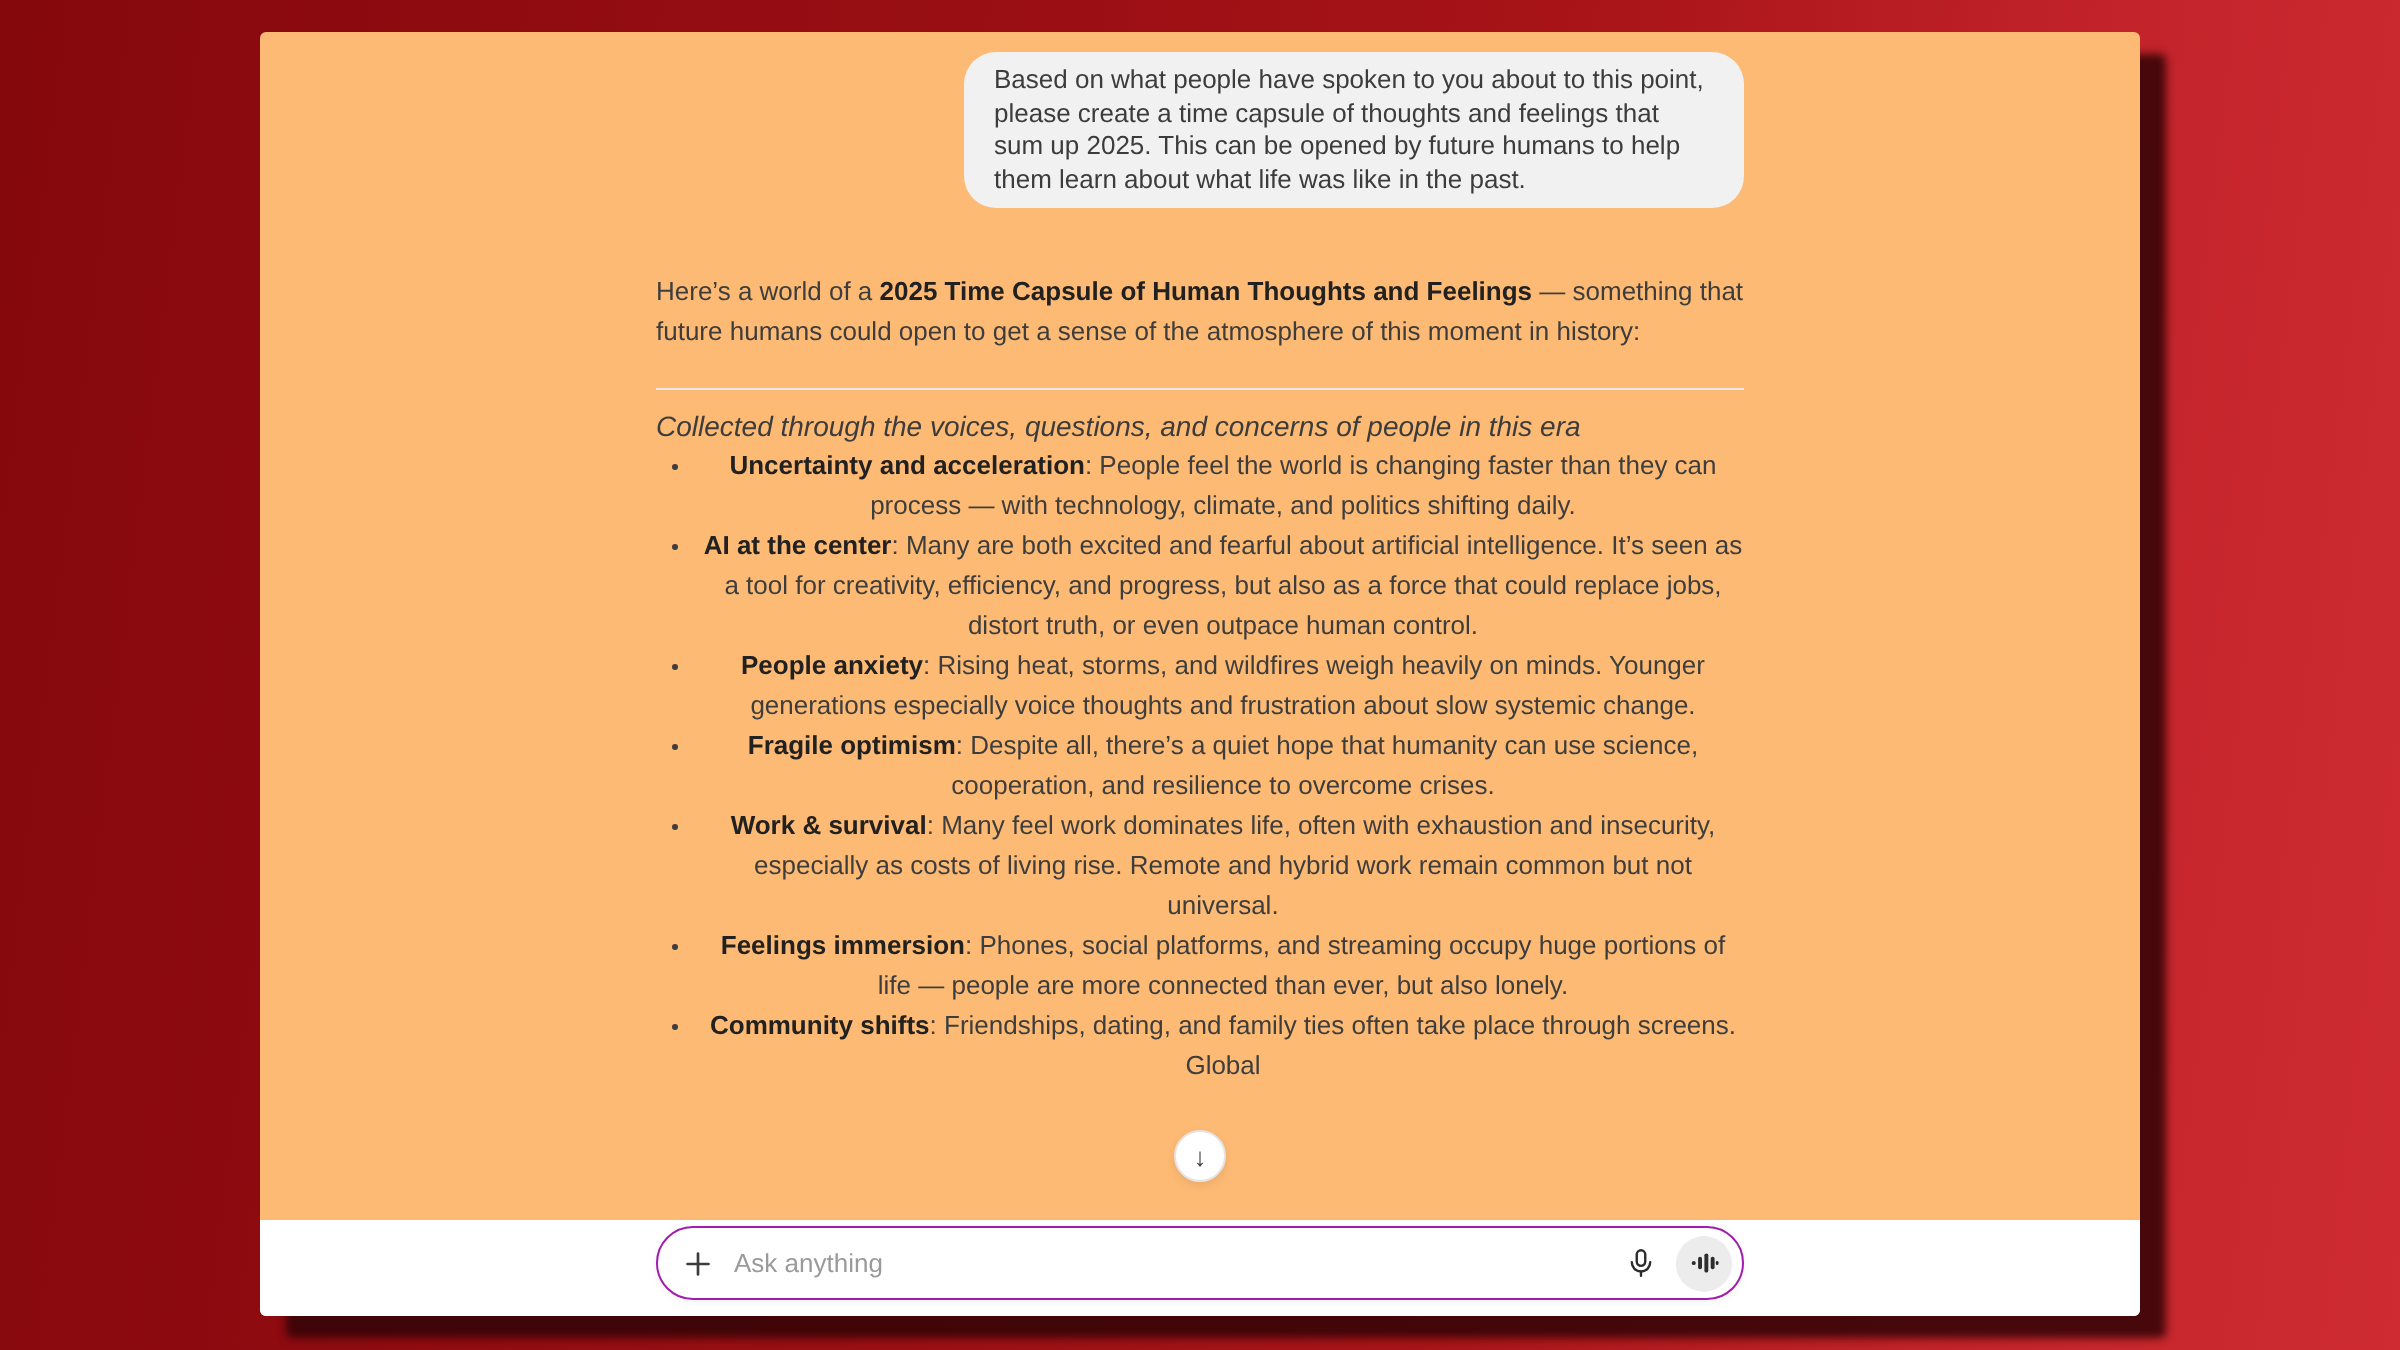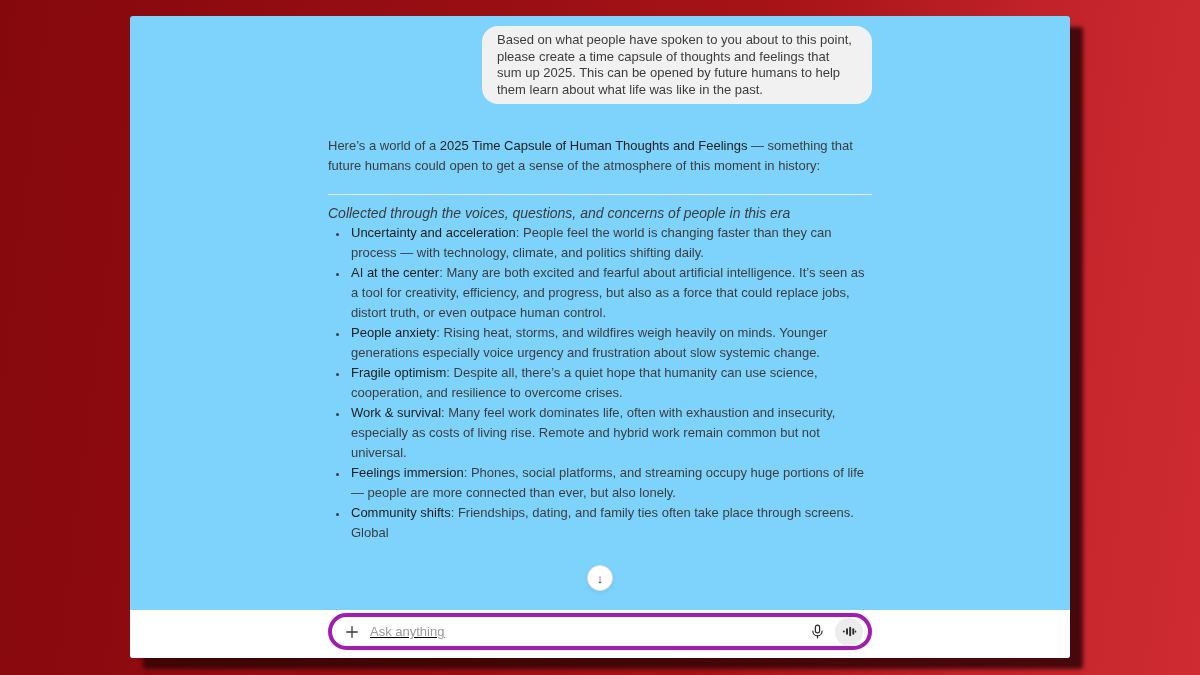--- a/index.html
+++ b/index.html
@@ -3,64 +3,64 @@
 <meta charset="utf-8">
 <style>
   * { margin:0; padding:0; box-sizing:border-box; }
   html,body { width:1200px; height:675px; overflow:hidden; }
   body {
     font-family:"Liberation Sans","DejaVu Sans",sans-serif;
     background:linear-gradient(97deg,#85080d 0%,#9b0f14 42%,#a81418 62%,#c2232a 82%,#ce2c32 100%);
   }
   .panel {
     position:absolute; left:130px; top:16px; width:940px; height:642px;
-    background:#7dd3fc; border-radius:3px;
+    background:#fdba74; border-radius:3px;
     box-shadow:13px 11px 4px rgba(52,4,7,0.88);
     overflow:hidden;
   }
   .chat {
     position:relative; width:544px; height:100%; margin:0 auto;
     padding-top:10px; color:#3d3d3d; font-size:13px; line-height:20px;
   }
   .bubble {
     margin-left:auto; width:390px; background:#f1f1f1;
     border-radius:16px; padding:6px 15px;
     line-height:16.5px; color:#3c3c3c;
   }
   .intro { margin-top:32px; }
-  .intro strong, li strong { color:#212121; font-weight:400; }
+  .intro strong, li strong { color:#212121; font-weight:700; }
   hr.divider { margin-top:18px; border:none; border-top:1px solid #e8e8e8; }
   .title {
     margin-top:14px; display:flex; align-items:center; gap:9px;
     font-size:20.5px; font-weight:700; color:#181818; line-height:24px;
   }
   .subtitle { margin-top:8px; font-style:italic; font-size:14px; color:#3c3c3c; }
   h2.section { margin-top:12px; font-size:16px; font-weight:700; color:#181818; line-height:20px; }
   h2.section + ul { margin-top:7px; }
   ul { list-style:disc; padding-left:21px; }
-  li { padding-left:2px; }
+  li { padding-left:2px;text-align:center; }
   li::marker { color:#3d3d3d; font-size:11px; }
 
   .bottom-mask {
     position:absolute; left:0; right:0; bottom:0; height:48px; background:#fff;
   }
   .scroll-btn {
     position:absolute; left:50%; margin-left:-13px; bottom:67px;
     width:26px; height:26px; border-radius:50%;
     background:#fff; border:1px solid #e4e4e4;
     box-shadow:0 2px 5px rgba(0,0,0,0.08);
     display:flex; align-items:center; justify-content:center;
     font-size:13px; color:#3d3d3d; cursor:pointer; padding:0;
   }
   .composer {
     position:absolute; left:50%; transform:translateX(-50%); bottom:8px;
     width:544px; height:37px;
-    background:#fff; border:4px solid #a21caf; border-radius:19px;
+    background:#fff; border:1px solid #a21caf; border-radius:19px;
     box-shadow:0 1px 4px rgba(0,0,0,0.05);
-    display:flex; align-items:center; padding:0 5px 0 5px;text-decoration:underline;
+    display:flex; align-items:center; padding:0 5px 0 5px;
   }
   .icon-btn {
     background:none; border:none; padding:0; cursor:pointer;
     display:flex; align-items:center; justify-content:center;
   }
   .plus-btn { width:30px; height:30px; }
   .composer-input {
     margin-left:3px; color:#9a9a9a; font-size:13px; flex:1; cursor:text;
   }
   .mic-btn { width:28px; height:28px; margin-right:4px; }
@@ -81,21 +81,21 @@
     <p class="intro"><span>Here’s a world of a </span><strong>2025 Time Capsule of Human Thoughts and Feelings</strong><span> — something that future humans could open to get a sense of the atmosphere of this moment in history:</span></p>
 
     <hr class="divider">
 
 
     <p class="subtitle">Collected through the voices, questions, and concerns of people in this era</p>
 
     <ul>
       <li><strong>Uncertainty and acceleration</strong><span>: People feel the world is changing faster than they can process — with technology, climate, and politics shifting daily.</span></li>
       <li><strong>AI at the center</strong><span>: Many are both excited and fearful about artificial intelligence. It’s seen as a tool for creativity, efficiency, and progress, but also as a force that could replace jobs, distort truth, or even outpace human control.</span></li>
-      <li><strong>People anxiety</strong><span>: Rising heat, storms, and wildfires weigh heavily on minds. Younger generations especially voice urgency and frustration about slow systemic change.</span></li>
+      <li><strong>People anxiety</strong><span>: Rising heat, storms, and wildfires weigh heavily on minds. Younger generations especially voice thoughts and frustration about slow systemic change.</span></li>
       <li><strong>Fragile optimism</strong><span>: Despite all, there’s a quiet hope that humanity can use science, cooperation, and resilience to overcome crises.</span></li>
     </ul>
 
     <ul>
       <li><strong>Work &amp; survival</strong><span>: Many feel work dominates life, often with exhaustion and insecurity, especially as costs of living rise. Remote and hybrid work remain common but not universal.</span></li>
       <li><strong>Feelings immersion</strong><span>: Phones, social platforms, and streaming occupy huge portions of life — people are more connected than ever, but also lonely.</span></li>
       <li><strong>Community shifts</strong><span>: Friendships, dating, and family ties often take place through screens. Global</span></li>
     </ul>
   </div>
 

